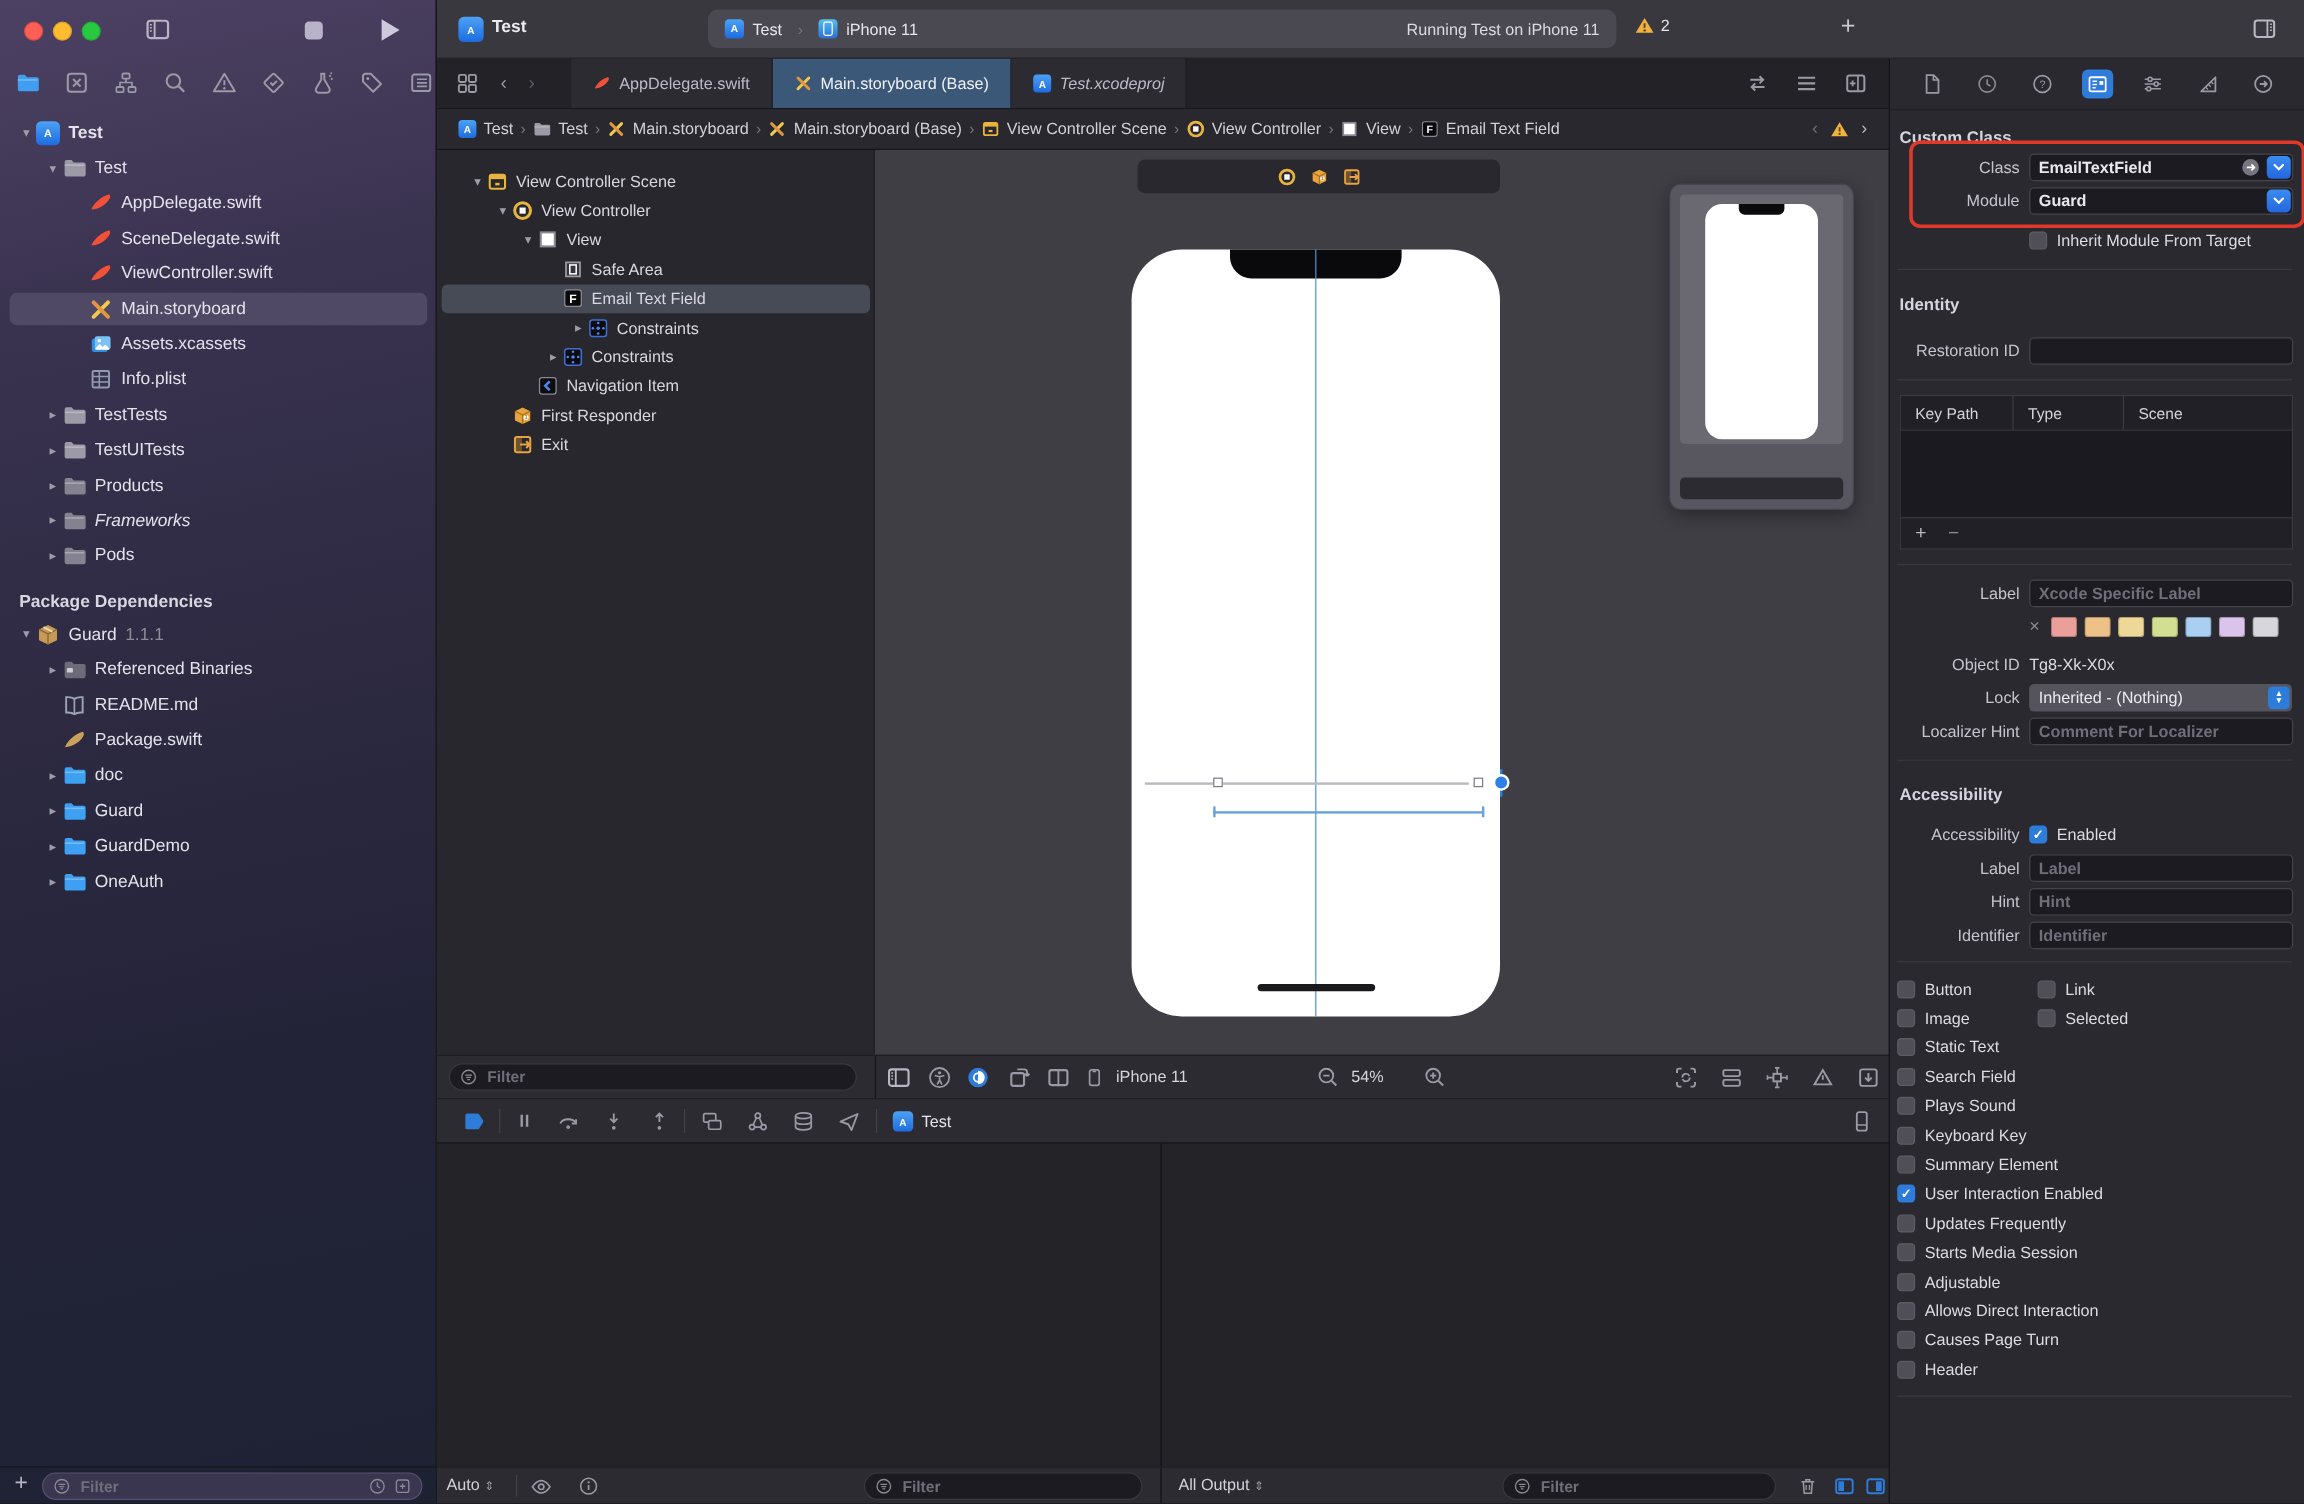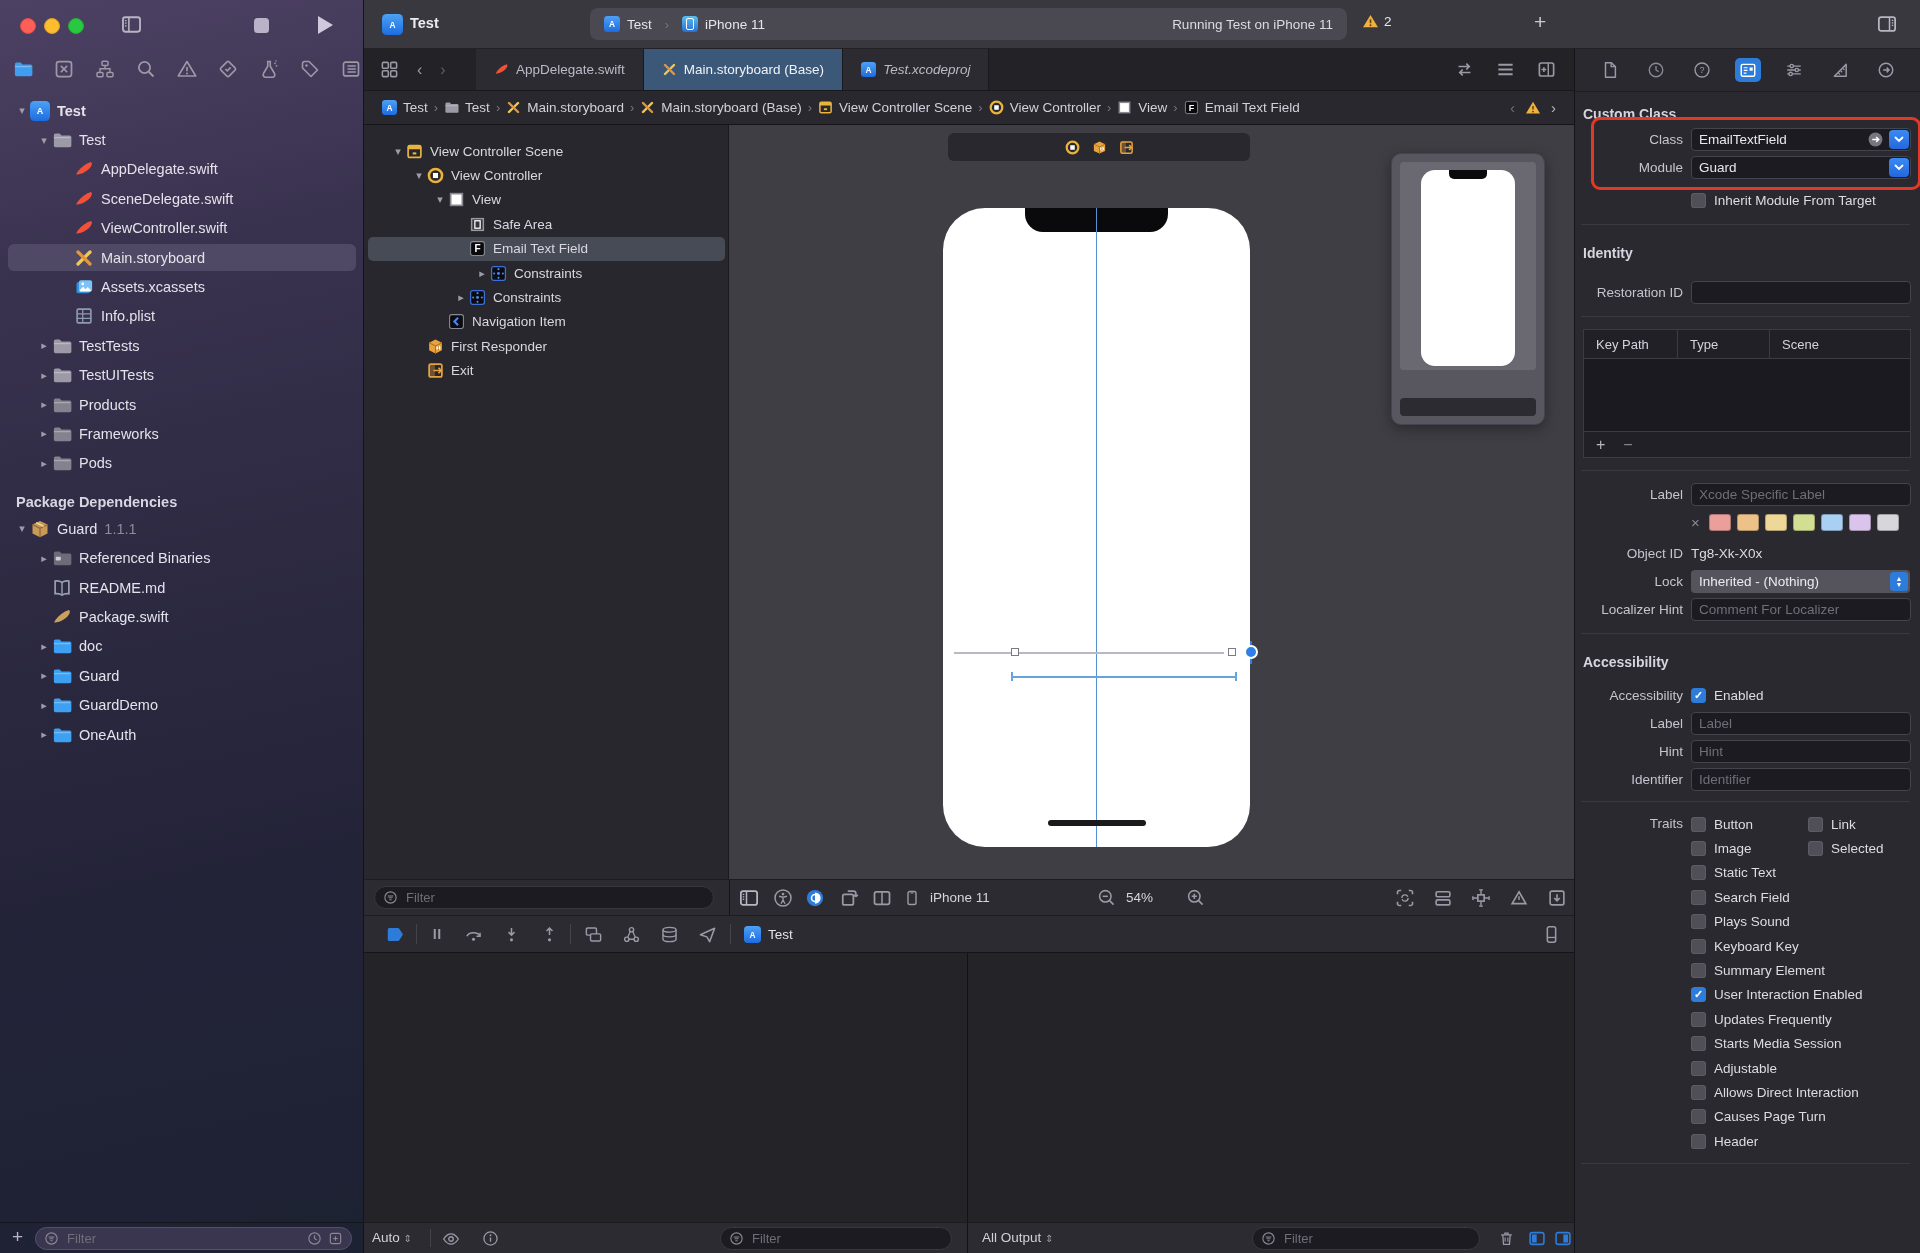--- a/index.html
+++ b/index.html
@@ -1,21 +1,21 @@
 <!DOCTYPE html>
 <html><head>
 <meta charset="utf-8">
 <style>
   html,body{margin:0;padding:0;background:#141318;}
   #app{position:relative;width:1920px;height:1253px;overflow:hidden;
        font-family:"Liberation Sans",sans-serif;color:#dddbe4;background:#2a292f;font-size:13.5px;}
   .abs{position:absolute;}
   .icon{display:inline-flex;align-items:center;justify-content:center;flex:none;}
   .icon svg{display:block;width:100%;height:100%;}
-  input{font-family:"Liberation Sans",sans-serif;}
+  input{font-family:"Liberation Sans",sans-serif;font-weight:bold;}
   input::placeholder{color:#6f6e79;}
   
   #sidebar{left:0;top:0;width:364px;height:1253px;
     background:linear-gradient(168deg,#4d4163 0%,#3a3350 20%,#2d2a42 45%,#232338 70%,#1d2233 100%);
     border-right:1px solid #141318;box-sizing:border-box;}
   .tl{width:14px;height:14px;border-radius:50%;position:absolute;top:18px;}
   #navtabs{position:absolute;top:49px;left:0;width:364px;height:39px;display:flex;align-items:center;
     padding-left:12px;gap:20px;box-sizing:border-box;}
   .navtab{width:21px;height:21px;display:flex;align-items:center;justify-content:center;cursor:default;}
   #navtree{position:absolute;top:96px;left:0;width:364px;}
@@ -514,21 +514,21 @@
         </div>
         <div class="trow">
           <span style="width:36px;flex:none;"></span>
           <span class="chev">▸</span>
           <span class="ticon icon">
             <svg viewBox="0 0 16 16" fill="none" xmlns="http://www.w3.org/2000/svg">
               <path fill="#85828f" d="M1.5 4.1c0-.8.6-1.4 1.4-1.4h3.2l1.5 1.6h6.5c.8 0 1.4.6 1.4 1.4v6.6c0 .8-.6 1.4-1.4 1.4H2.9c-.8 0-1.4-.6-1.4-1.4z"></path>
               <rect x="1.5" y="5.6" width="13" height="1" fill="rgba(255,255,255,.3)"></rect>
             </svg>
           </span>
-          <span style="white-space:nowrap;">Frameworks</span>
+          <span style="white-space:nowrap;font-style:italic;">Frameworks</span>
         </div>
         <div class="trow">
           <span style="width:36px;flex:none;"></span>
           <span class="chev">▸</span>
           <span class="ticon icon">
             <svg viewBox="0 0 16 16" fill="none" xmlns="http://www.w3.org/2000/svg">
               <path fill="#85828f" d="M1.5 4.1c0-.8.6-1.4 1.4-1.4h3.2l1.5 1.6h6.5c.8 0 1.4.6 1.4 1.4v6.6c0 .8-.6 1.4-1.4 1.4H2.9c-.8 0-1.4-.6-1.4-1.4z"></path>
               <rect x="1.5" y="5.6" width="13" height="1" fill="rgba(255,255,255,.3)"></rect>
             </svg>
           </span>
@@ -1242,21 +1242,20 @@
           </span>
       </div>
       <div class="irow">
         <span class="ilbl">Identifier</span>
         <span class="ifwrap">
             <input class="ifield" placeholder="Identifier" style="">
           </span>
       </div>
       <div class="ihr" style="margin:10px 0;"></div>
       <div style="display:flex;">
-        <span class="ilbl" style="padding-top:4px;">Traits</span>
         <div id="traits-grid" style="flex:1;">
             <div class="trait-row">
               <label class="titem">
                 <span class="cb"></span>
                 <span class="cblbl" style="white-space:nowrap;">Button</span>
               </label>
               <label class="titem c2">
                 <span class="cb"></span>
                 <span class="cblbl">Link</span>
               </label>

